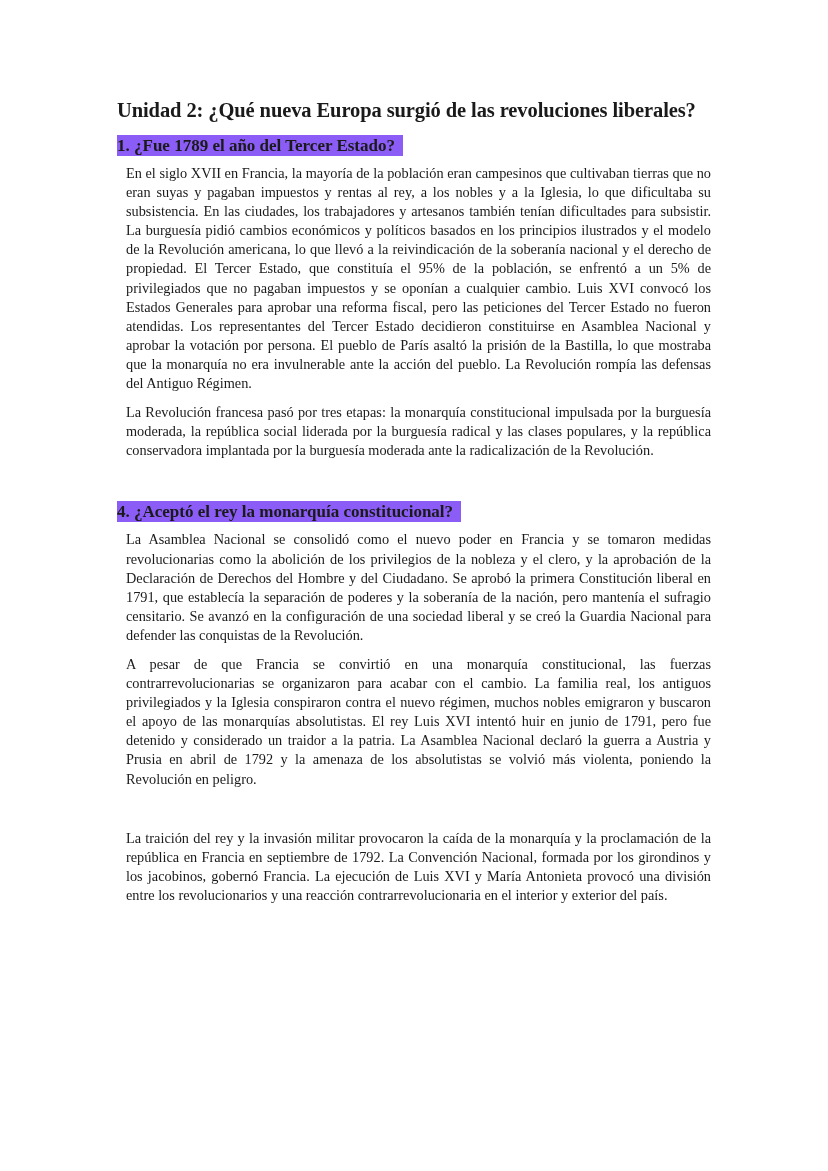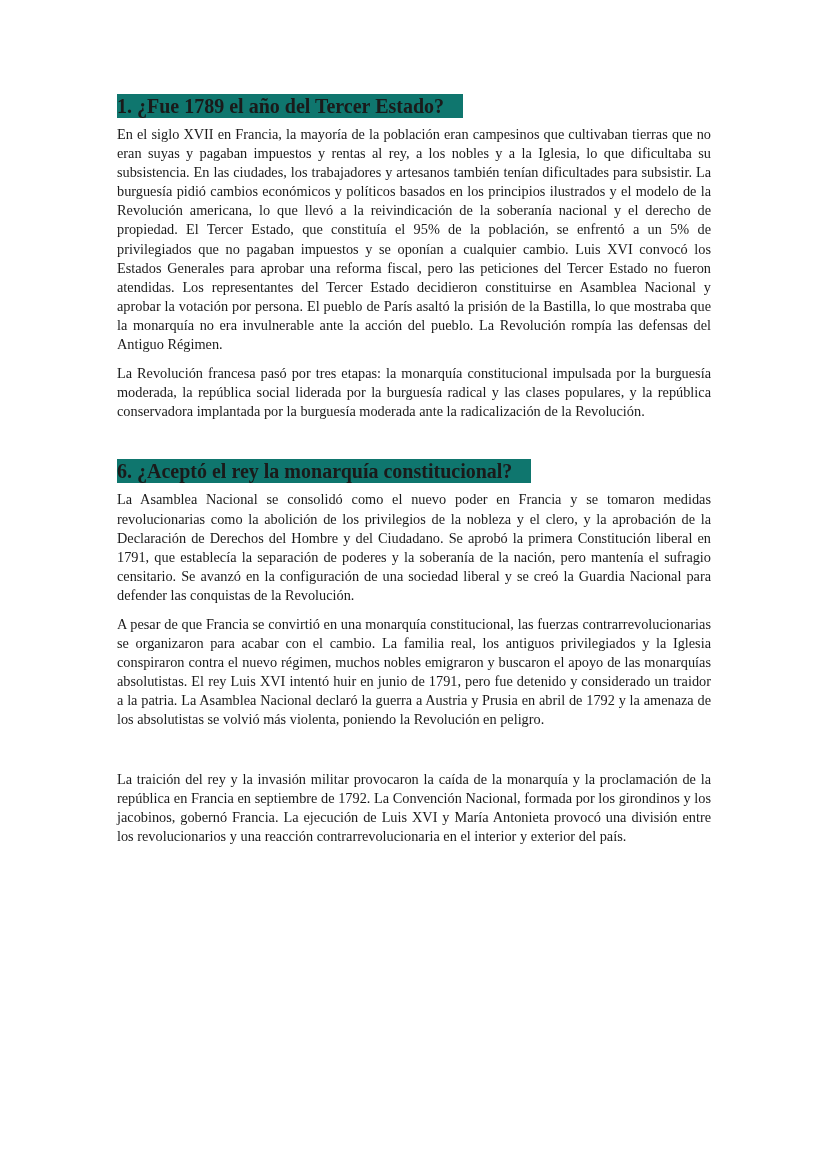--- a/index.html
+++ b/index.html
@@ -27,49 +27,50 @@
       margin: 0 0 10px 0;
       line-height: 28px;
       letter-spacing: -0.1px;
       white-space: nowrap;
     }
     .section-heading {
       margin: 0 0 9px 0;
       line-height: 19px;
     }
     .section-heading span {
-      background: #0f766e;
-      font-size: 20px;
+      background: #8b5cf6;
+      font-size: 17px;
       font-weight: bold;
-      padding: 1px 19px 1px 0;
+      padding: 1px 8px 1px 0;
     }
     .para {
       font-size: 14.3px;
       line-height: 19.1px;
       text-align: justify;
-      margin: 0 0 10px 0;
+      margin: 0 0 10px 9px;
     }
     .section { margin-bottom: 0; }
     .section-gap { height: 30px; }
   </style>
 </head>
 <body>
 
 <div class="page">
+  <h1 class="doc-title">Unidad 2: ¿Qué nueva Europa surgió de las revoluciones liberales?</h1>
 
   <div class="section">
     <h2 class="section-heading"><span>1. ¿Fue 1789 el año del Tercer Estado?</span></h2>
     <p class="para">En el siglo XVII en Francia, la mayoría de la población eran campesinos que cultivaban tierras que no eran suyas y pagaban impuestos y rentas al rey, a los nobles y a la Iglesia, lo que dificultaba su subsistencia. En las ciudades, los trabajadores y artesanos también tenían dificultades para subsistir. La burguesía pidió cambios económicos y políticos basados en los principios ilustrados y el modelo de la Revolución americana, lo que llevó a la reivindicación de la soberanía nacional y el derecho de propiedad. El Tercer Estado, que constituía el 95% de la población, se enfrentó a un 5% de privilegiados que no pagaban impuestos y se oponían a cualquier cambio. Luis XVI convocó los Estados Generales para aprobar una reforma fiscal, pero las peticiones del Tercer Estado no fueron atendidas. Los representantes del Tercer Estado decidieron constituirse en Asamblea Nacional y aprobar la votación por persona. El pueblo de París asaltó la prisión de la Bastilla, lo que mostraba que la monarquía no era invulnerable ante la acción del pueblo. La Revolución rompía las defensas del Antiguo Régimen.</p>
     <p class="para">La Revolución francesa pasó por tres etapas: la monarquía constitucional impulsada por la burguesía moderada, la república social liderada por la burguesía radical y las clases populares, y la república conservadora implantada por la burguesía moderada ante la radicalización de la Revolución.</p>
   </div>
 
   <div class="section-gap"></div>
 
   <div class="section">
-    <h2 class="section-heading"><span>6. ¿Aceptó el rey la monarquía constitucional?</span></h2>
+    <h2 class="section-heading"><span>4. ¿Aceptó el rey la monarquía constitucional?</span></h2>
     <p class="para">La Asamblea Nacional se consolidó como el nuevo poder en Francia y se tomaron medidas revolucionarias como la abolición de los privilegios de la nobleza y el clero, y la aprobación de la Declaración de Derechos del Hombre y del Ciudadano. Se aprobó la primera Constitución liberal en 1791, que establecía la separación de poderes y la soberanía de la nación, pero mantenía el sufragio censitario. Se avanzó en la configuración de una sociedad liberal y se creó la Guardia Nacional para defender las conquistas de la Revolución.</p>
     <p class="para">A pesar de que Francia se convirtió en una monarquía constitucional, las fuerzas contrarrevolucionarias se organizaron para acabar con el cambio. La familia real, los antiguos privilegiados y la Iglesia conspiraron contra el nuevo régimen, muchos nobles emigraron y buscaron el apoyo de las monarquías absolutistas. El rey Luis XVI intentó huir en junio de 1791, pero fue detenido y considerado un traidor a la patria. La Asamblea Nacional declaró la guerra a Austria y Prusia en abril de 1792 y la amenaza de los absolutistas se volvió más violenta, poniendo la Revolución en peligro.</p>
   </div>
 
   <div class="section-gap"></div>
 
   <div class="section">
     <p class="para">La traición del rey y la invasión militar provocaron la caída de la monarquía y la proclamación de la república en Francia en septiembre de 1792. La Convención Nacional, formada por los girondinos y los jacobinos, gobernó Francia. La ejecución de Luis XVI y María Antonieta provocó una división entre los revolucionarios y una reacción contrarrevolucionaria en el interior y exterior del país.</p>
   </div>
 </div>

